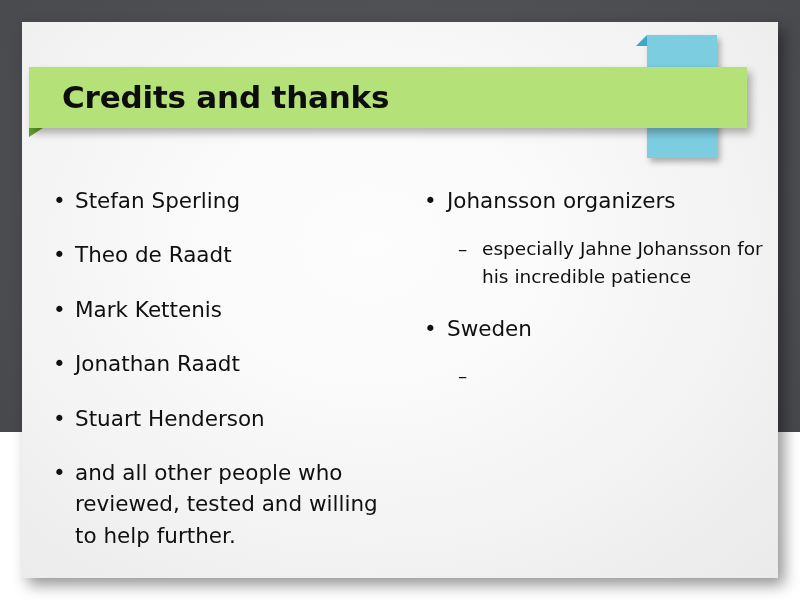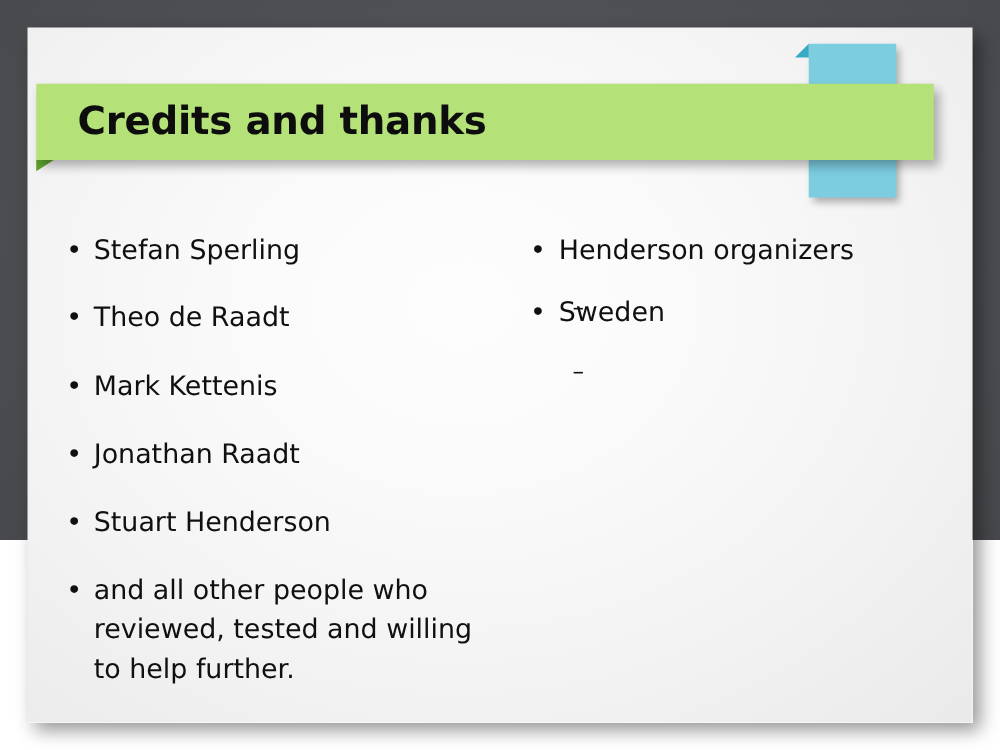--- a/index.html
+++ b/index.html
@@ -197,24 +197,25 @@
         </div>
         <div class="bullet-item level-1">
           <span class="bullet-marker">•</span>
           <span class="bullet-text">and all other people who reviewed, tested and willing to help further.</span>
         </div>
       </div>
 
       <div id="right-column" class="content-column">
         <div class="bullet-item level-1">
           <span class="bullet-marker">•</span>
-          <span class="bullet-text">Henderson organizers</span>
+          <span class="bullet-text">Johansson organizers</span>
         </div>
         <div class="bullet-item level-2">
           <span class="bullet-marker">–</span>
+          <span class="bullet-text">especially Jahne Johansson for his incredible patience</span>
         </div>
         <div class="bullet-item level-1">
           <span class="bullet-marker">•</span>
           <span class="bullet-text">Sweden</span>
         </div>
         <div class="bullet-item level-2">
           <span class="bullet-marker">–</span>
         </div>
       </div>
 

